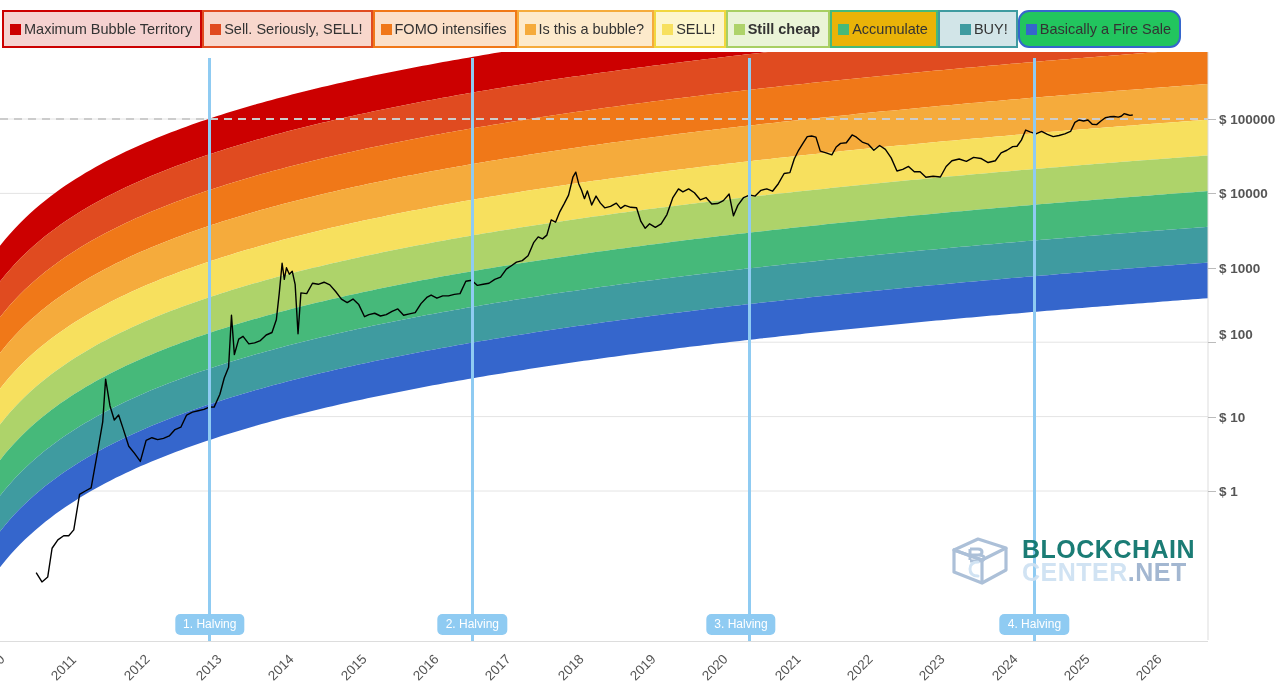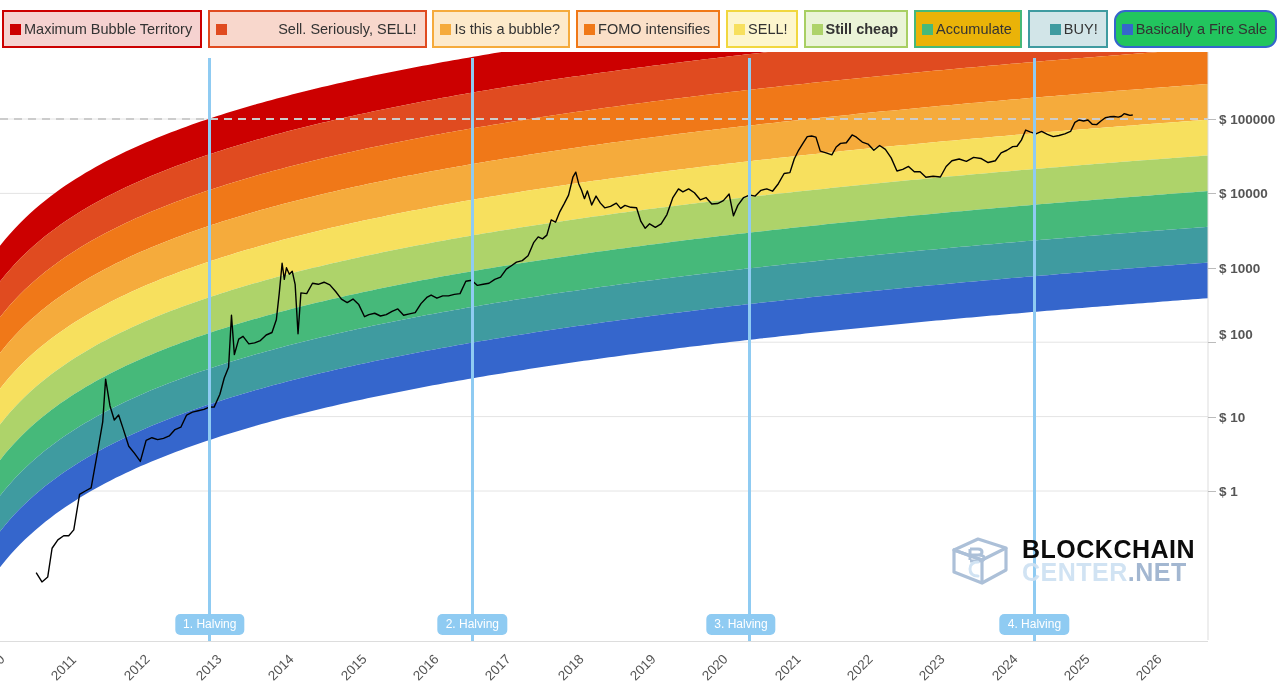--- a/index.html
+++ b/index.html
@@ -24,21 +24,21 @@
   
   #legend {
     position: absolute;
     left: 0;
     top: 10px;
     width: 1279px;
     height: 42px;
     display: flex;
     flex-direction: row;
     align-items: stretch;
-    justify-content: space-between;
+    justify-content: flex-start;
     box-sizing: border-box;
     padding: 0 2px;
   }
   .legend-item {
     display: flex;
     align-items: center;
     box-sizing: border-box;
     border-style: solid;
     border-width: 2px;
     padding: 0 8px 0 6px;
@@ -135,21 +135,21 @@
     pointer-events: none;
   }
   #watermark .wm-text {
     margin-left: 10px;
     line-height: 0.92;
   }
   .wm-line1 {
     font-size: 25px;
     font-weight: bold;
     letter-spacing: 0.5px;
-    color: #000000;
+    color: #0f766e;
     display: block;
   }
   .wm-line2 {
     font-size: 25px;
     font-weight: bold;
     letter-spacing: 0.5px;
     display: block;
   }
   .wm-center { color: #cfe2f3; }
   .wm-net { color: #9fb4cf; }
@@ -157,31 +157,31 @@
 </head>
 <body>
 
 <div id="chart-root">
 
   <div id="legend">
       <div class="legend-item" style="background: rgb(245, 210, 208); border-color: rgb(204, 0, 0);">
         <span class="legend-swatch" style="background: rgb(204, 0, 0);"></span>
         <span class="legend-label">Maximum Bubble Territory</span>
       </div>
-      <div class="legend-item" style="background: rgb(248, 215, 204); border-color: rgb(224, 75, 32); gap: 48px;">
+      <div class="legend-item" style="background: rgb(248, 215, 204); border-color: rgb(224, 75, 32);">
         <span class="legend-swatch" style="background: rgb(224, 75, 32);"></span>
         <span class="legend-label">Sell. Seriously, SELL!</span>
+      </div>
+      <div class="legend-item" style="background: rgb(251, 224, 200); border-color: rgb(240, 120, 24);">
+        <span class="legend-swatch" style="background: rgb(240, 120, 24);"></span>
+        <span class="legend-label">FOMO intensifies</span>
       </div>
       <div class="legend-item" style="background: rgb(253, 234, 203); border-color: rgb(245, 171, 60);">
         <span class="legend-swatch" style="background: rgb(245, 171, 60);"></span>
         <span class="legend-label">Is this a bubble?</span>
-      </div>
-      <div class="legend-item" style="background: rgb(251, 224, 200); border-color: rgb(240, 120, 24);">
-        <span class="legend-swatch" style="background: rgb(240, 120, 24);"></span>
-        <span class="legend-label">FOMO intensifies</span>
       </div>
       <div class="legend-item" style="background: rgb(253, 246, 205); border-color: rgb(241, 215, 63);">
         <span class="legend-swatch" style="background: rgb(247, 224, 94);"></span>
         <span class="legend-label">SELL!</span>
       </div>
       <div class="legend-item" style="background: rgb(234, 244, 215); border-color: rgb(168, 207, 99);">
         <span class="legend-swatch" style="background: rgb(174, 211, 106);"></span>
         <span class="legend-label" style="font-weight: bold;">Still cheap</span>
       </div>
       <div class="legend-item" style="background: #eab308; border-color: rgb(70, 185, 122);">

